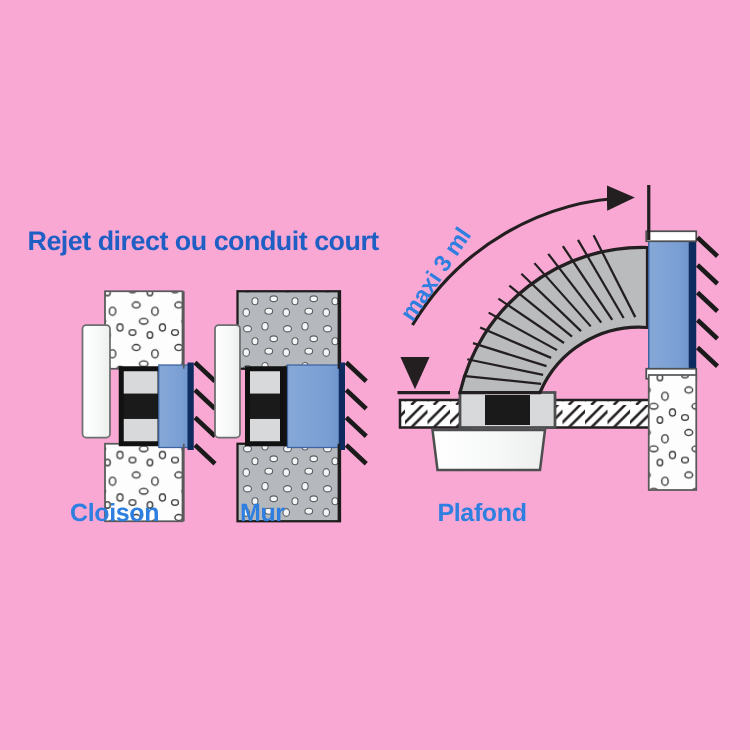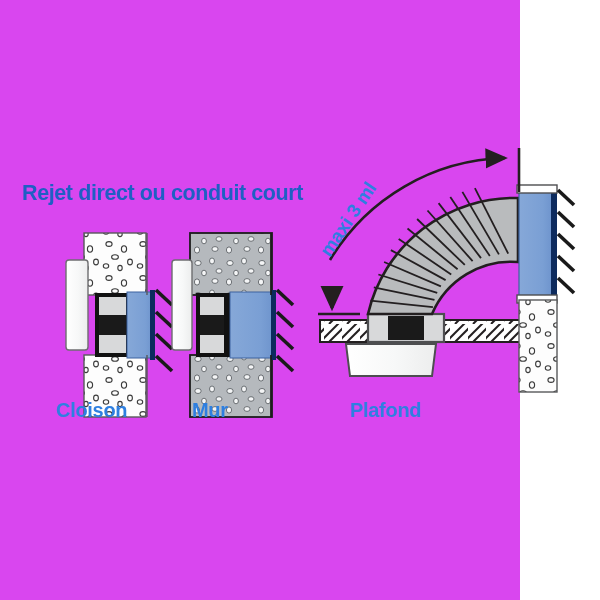--- a/index.html
+++ b/index.html
@@ -8,23 +8,23 @@
     background: #ffffff;
   }
   body {
     width: 600px;
     height: 600px;
     font-family: "Liberation Sans", sans-serif;
     overflow: hidden;
   }
   #canvas {
     position: relative;
-    width: 520px;
+    width: 600px;
     height: 600px;
-    background: #d946ef;
+    background: #f9a8d4;
   }
   svg.diagram {
     position: absolute;
     top: 0;
     left: 0;
     width: 600px;
     height: 600px;
   }
   .title-text {
     font-family: "Liberation Sans", sans-serif;

